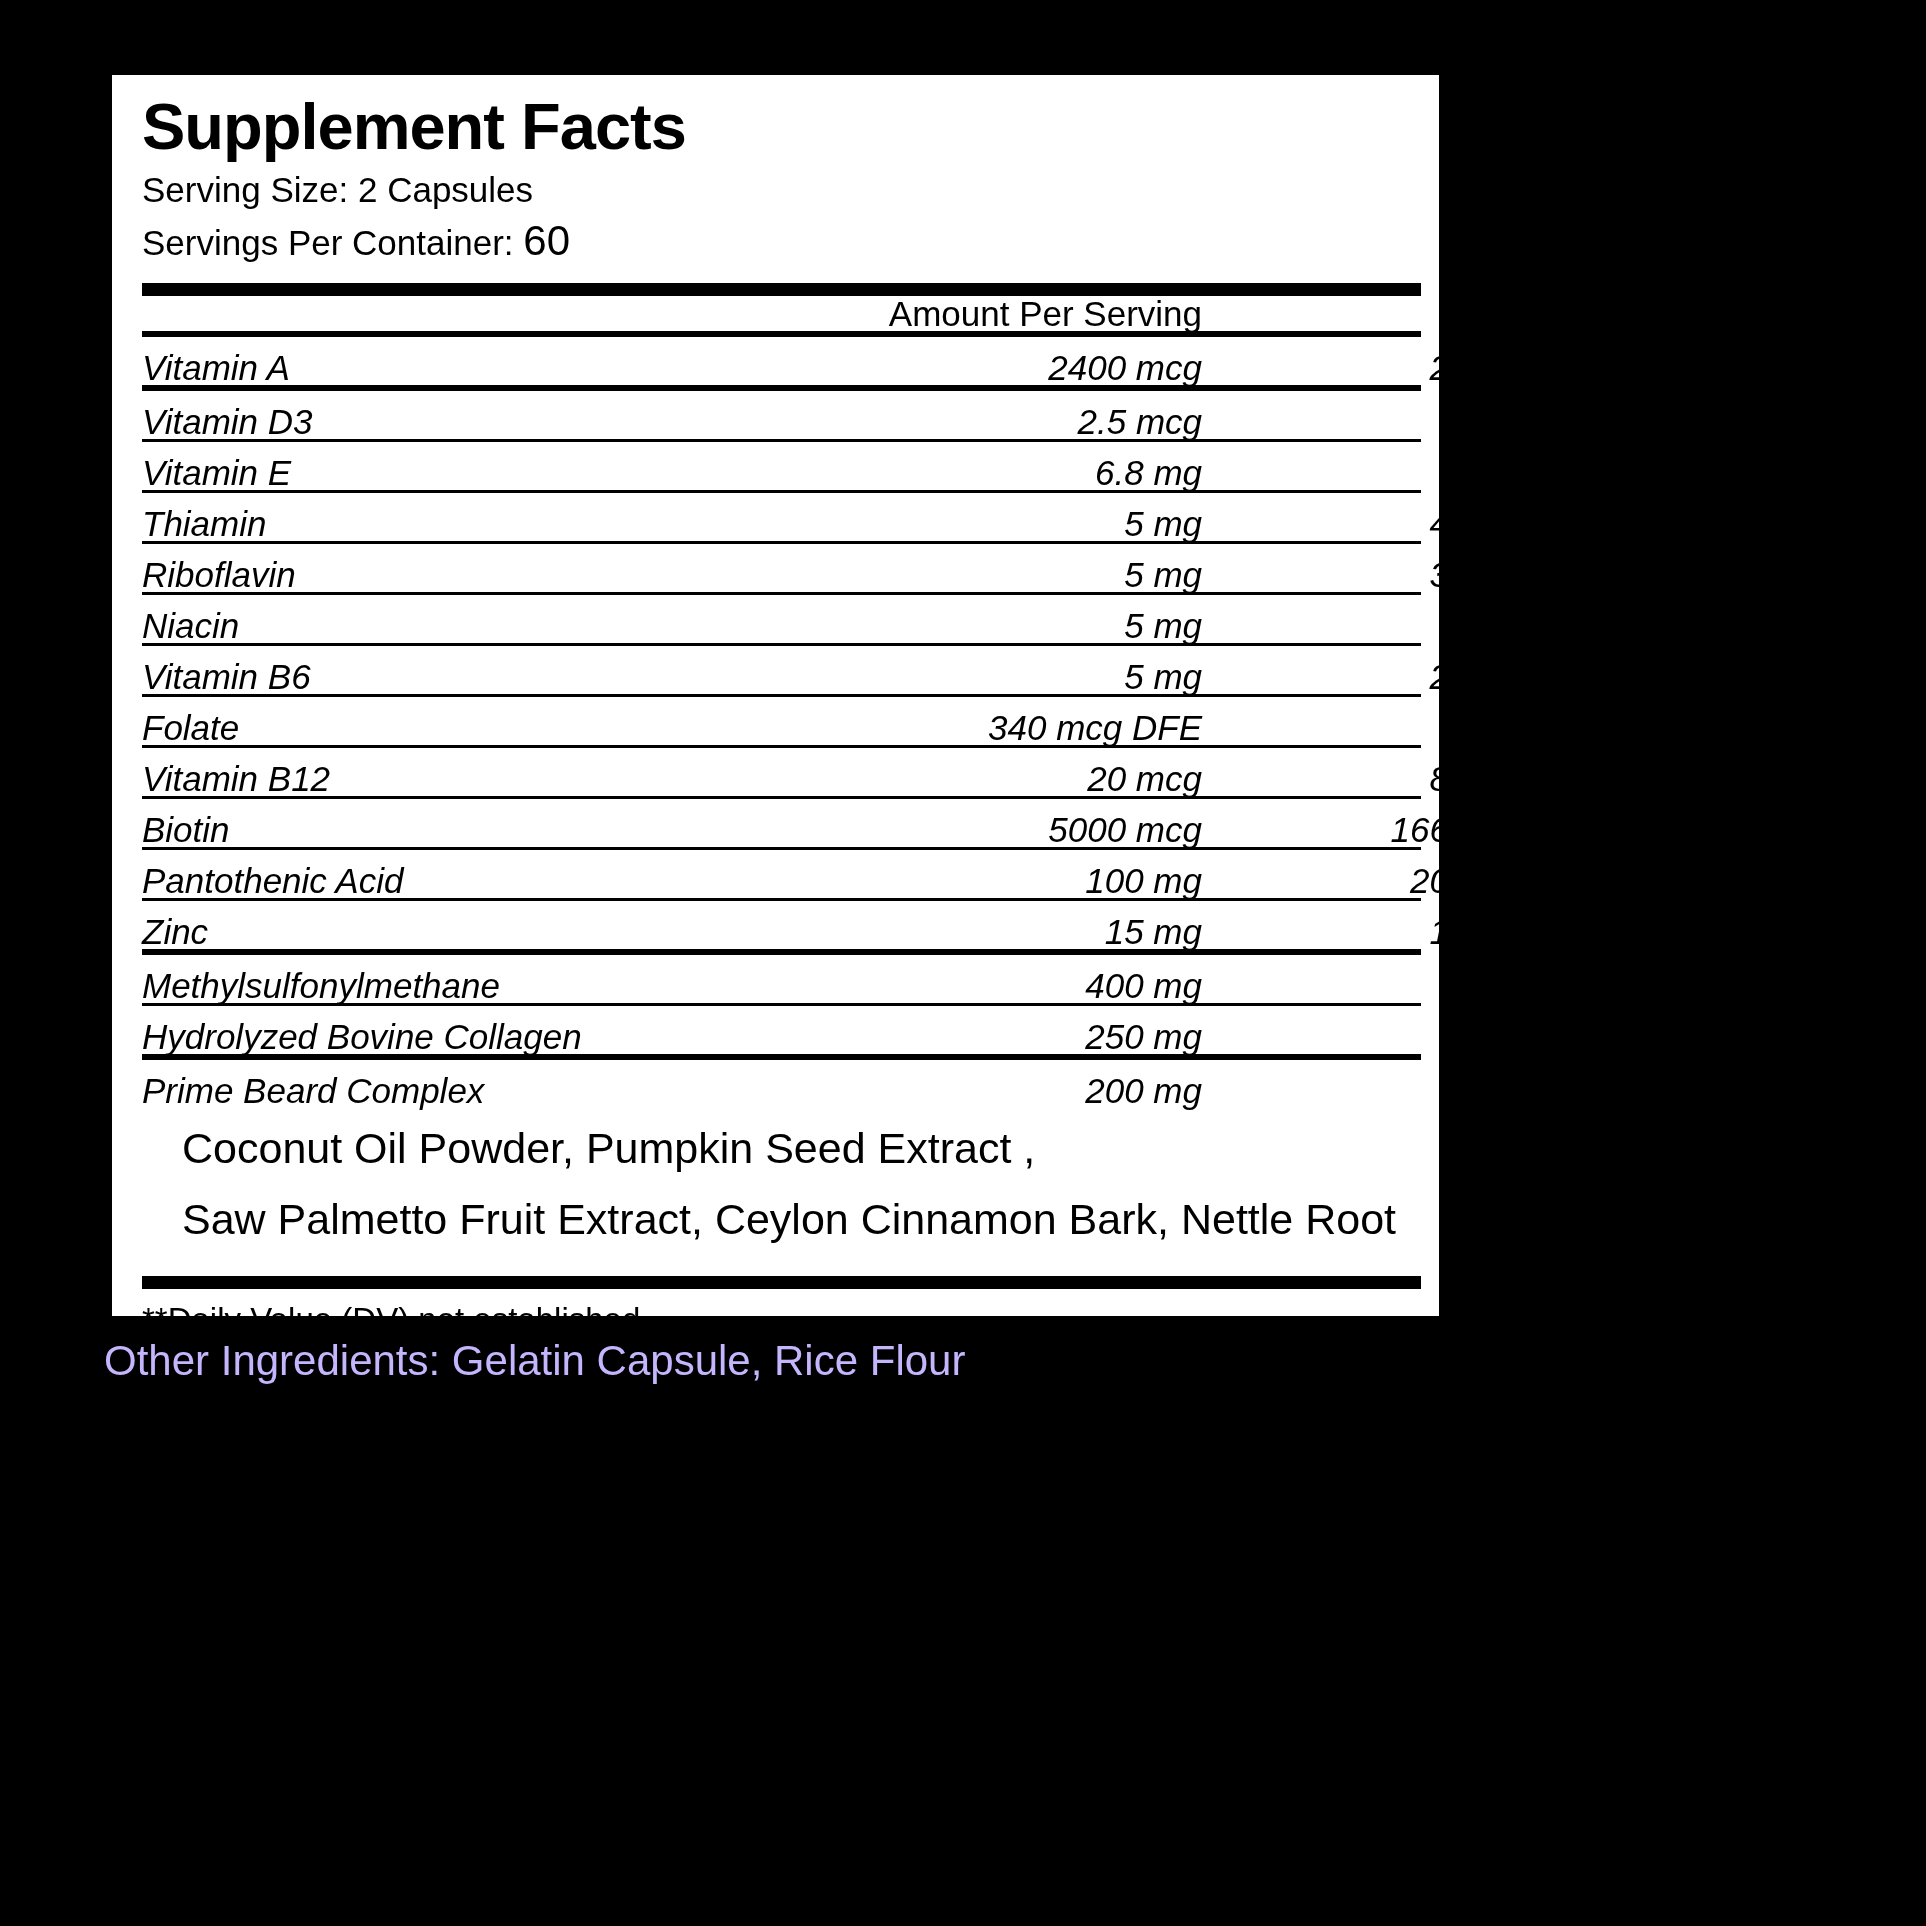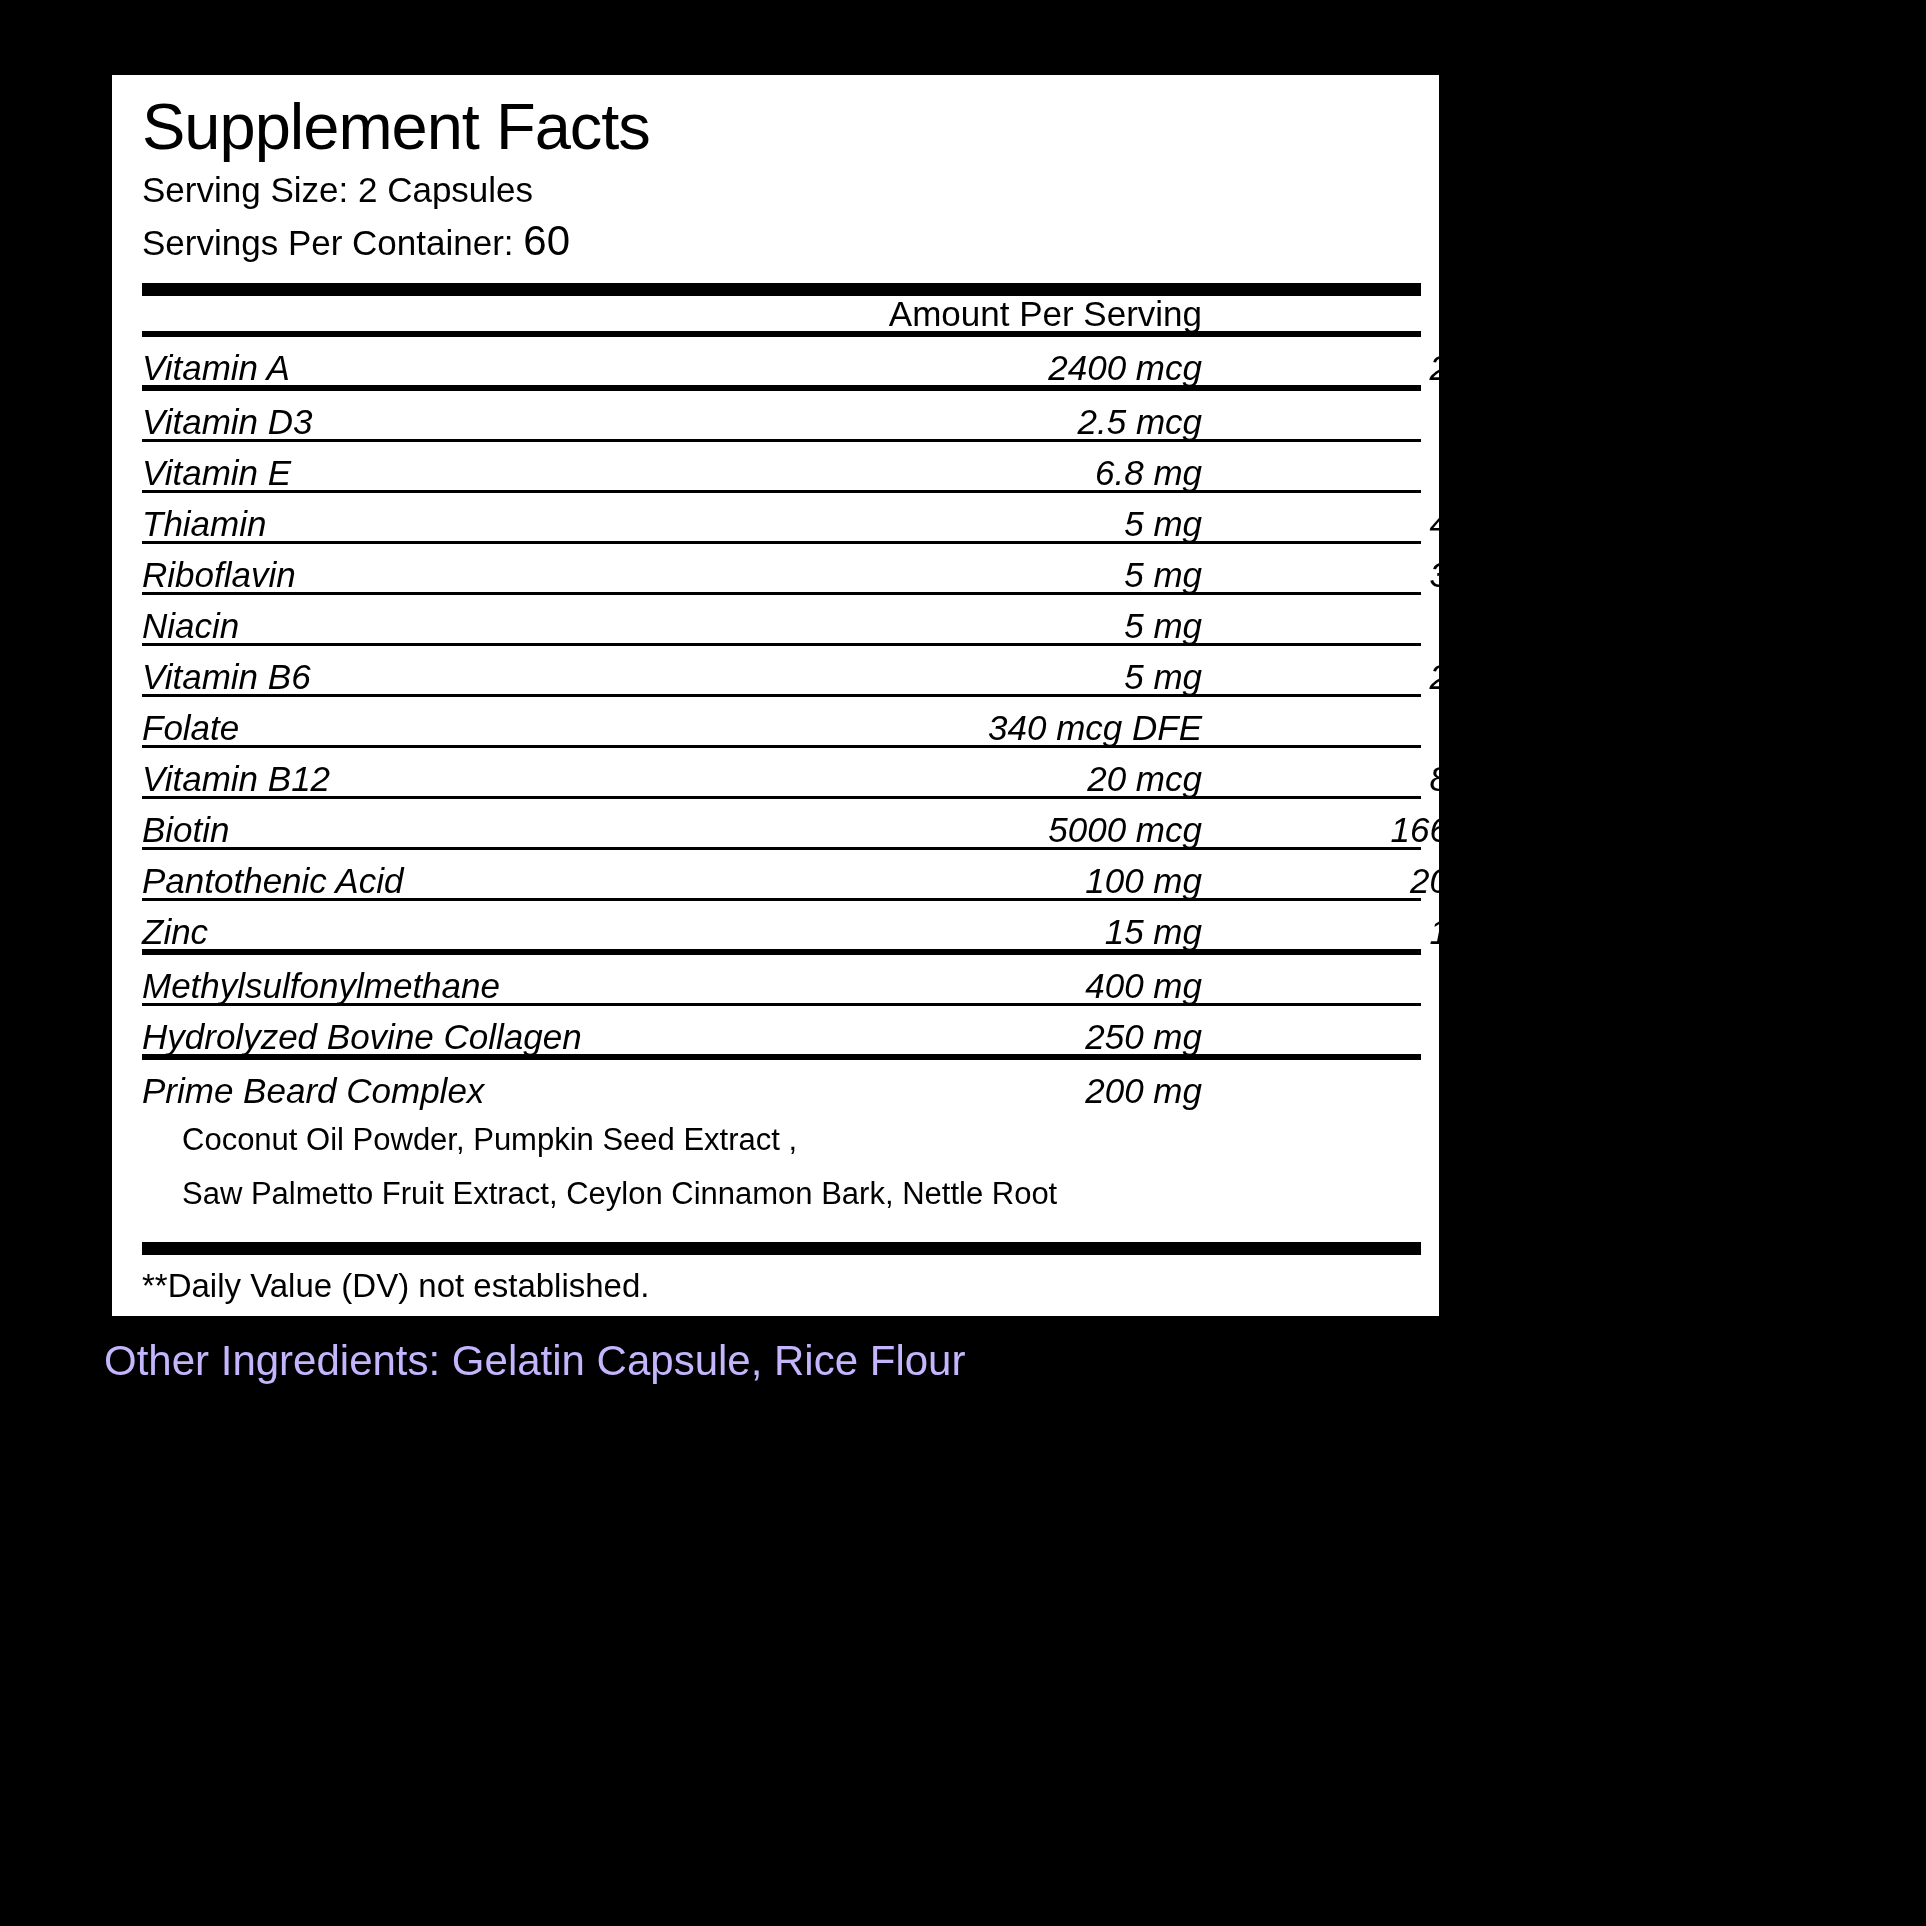--- a/index.html
+++ b/index.html
@@ -27,21 +27,21 @@
     height: 1241px;
     background: #ffffff;
     box-sizing: border-box;
     padding: 18px 0 0 0;
   }
   .panel-inner {
     padding: 0 18px 0 30px;
   }
   .title {
     font-size: 65px;
-    font-weight: normal;
+    font-weight: bold;
     letter-spacing: -1px;
     line-height: 1.05;
     color: #000;
     margin: 0 0 6px 0;
   }
   .serving-line {
     font-size: 35px;
     color: #000;
     line-height: 1.32;
     white-space: nowrap;
@@ -82,21 +82,21 @@
   }
   .row td.col-amt { padding-right: 109px; }
   .row td.col-dv  { padding-right: 6px; }
   .hdr td.col-amt { padding-right: 109px; }
   .hdr td.col-dv  { padding-right: 6px; }
 
   .sep-thin { height: 3px; background: #000; }
   .sep-mid  { height: 6px; background: #000; }
 
   .blend-sub {
-    font-size: 31px;
+    font-size: 43px;
     color: #000;
     line-height: 1.42;
     padding-left: 40px;
     margin-top: 10px;
   }
   .footnote {
     font-size: 33px;
     color: #000;
     padding-top: 12px;
   }

